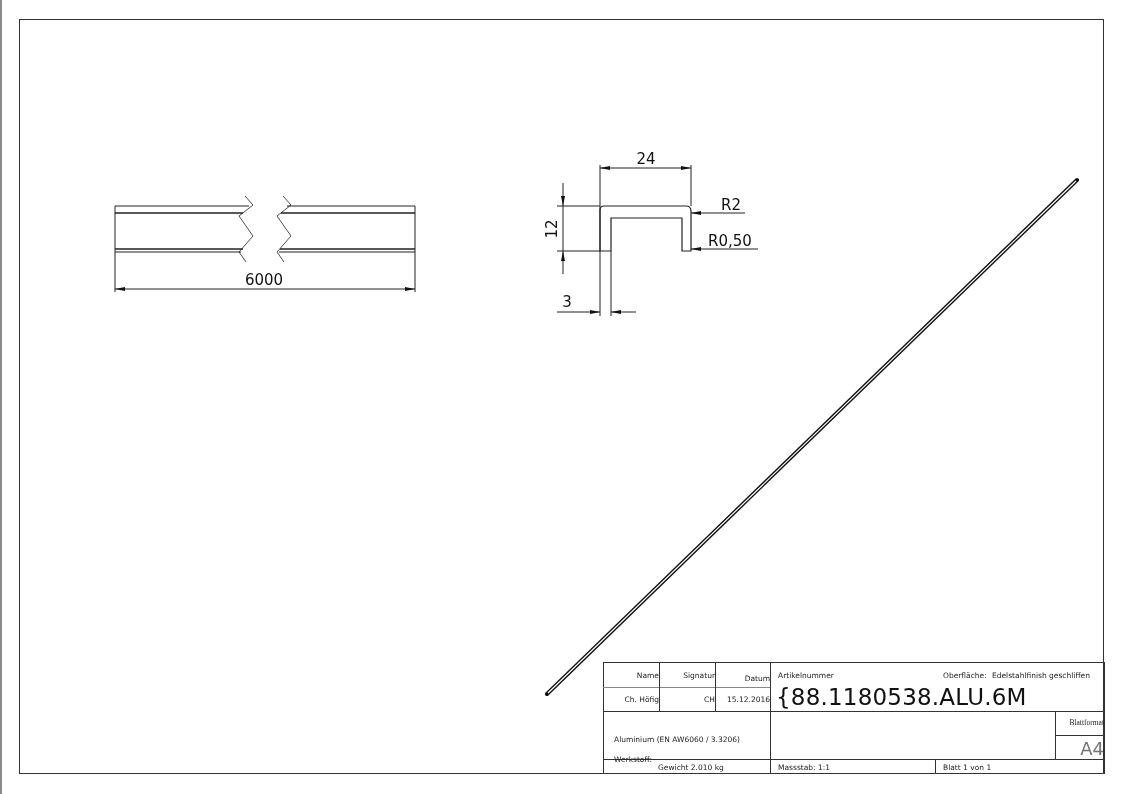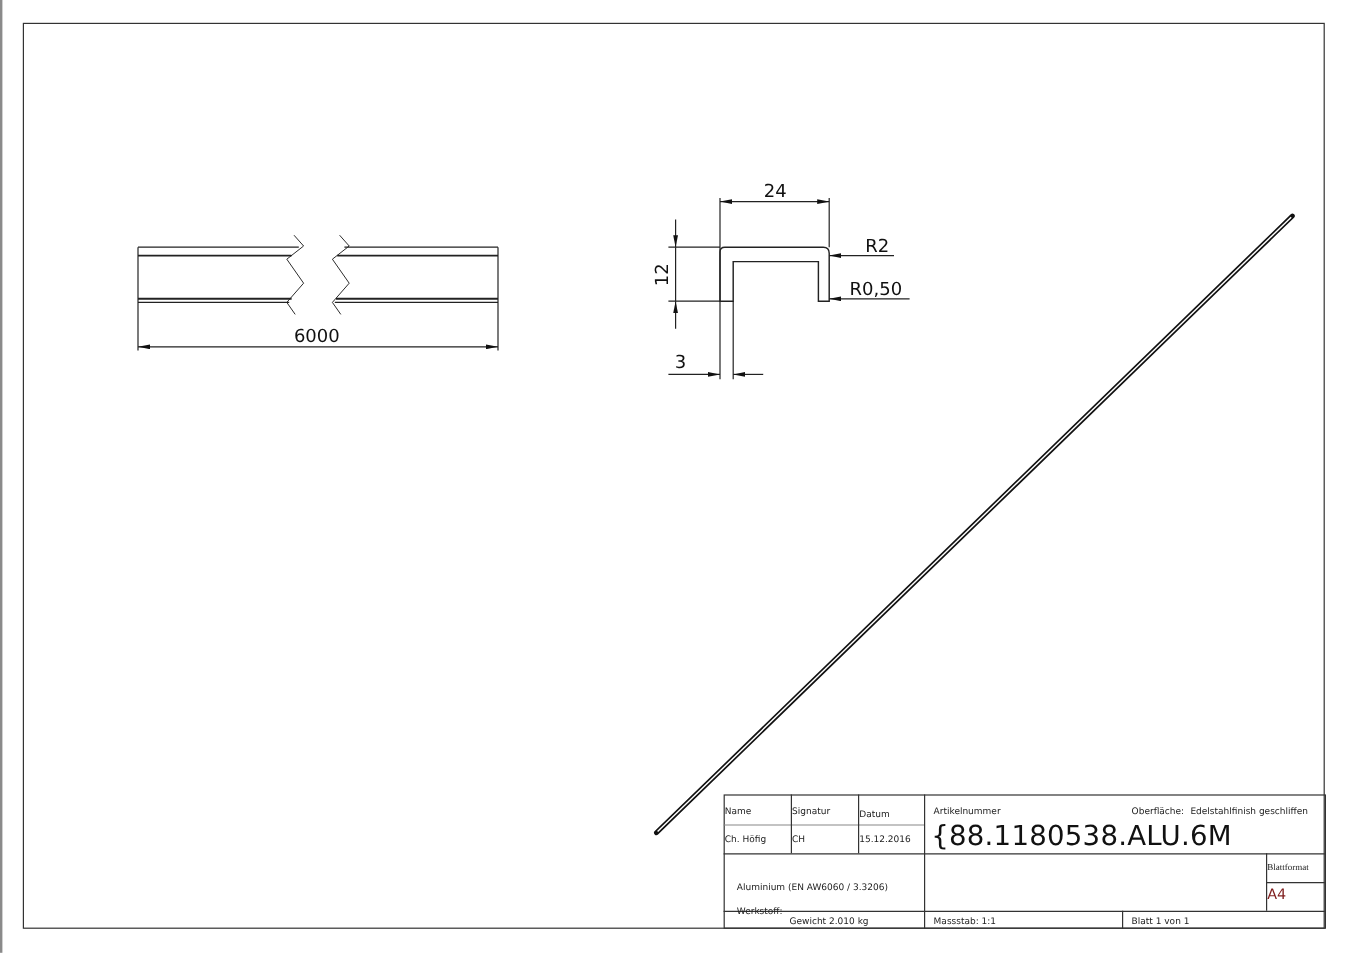--- a/index.html
+++ b/index.html
@@ -3,23 +3,23 @@
 <meta charset="utf-8">
 <style>
   html, body { margin:0; padding:0; background:#ffffff; }
   body { width:1123px; height:794px; position:relative; overflow:hidden; font-family:"DejaVu Sans", sans-serif; }
   .left-edge { position:absolute; left:0; top:0; width:2px; height:794px; background:#8a8a8a; }
   .frame { position:absolute; left:19px; top:19px; width:1085px; height:755px; border:1px solid #333; box-sizing:border-box; }
   svg.drawing { position:absolute; left:0; top:0; }
   .dim { font-family:"DejaVu Sans", sans-serif; fill:#111; }
   .tb { position:absolute; font-family:"DejaVu Sans", sans-serif; color:#222; }
   .tb.small { font-size:7.5px; }
-  .tb.center { text-align:left; }
+  .tb.center { text-align:right; }
   .tb.big { font-size:23px; color:#111; letter-spacing:0.2px; }
-  .tb.mid { font-size:12px; color:#7f1d1d; }
+  .tb.mid { font-size:18px; color:#737373; }
 </style>
 </head>
 <body>
 
 <div class="left-edge"></div>
 <div class="frame"></div>
 
 <svg class="drawing" width="1123" height="794" viewBox="0 0 1123 794">
   <defs>
     <marker id="arr" viewBox="0 0 10 4" refX="10" refY="2" markerWidth="10" markerHeight="4" orient="auto-start-reverse" markerUnits="userSpaceOnUse">

